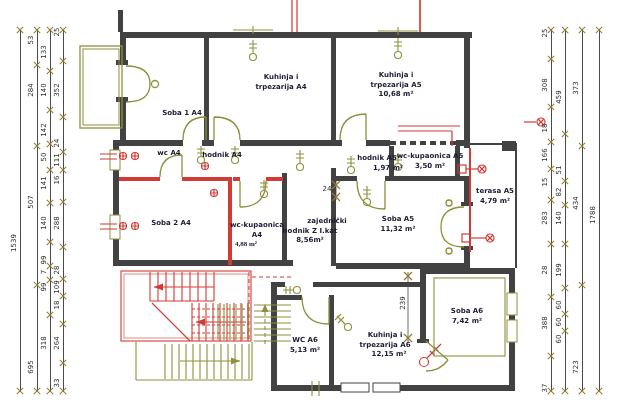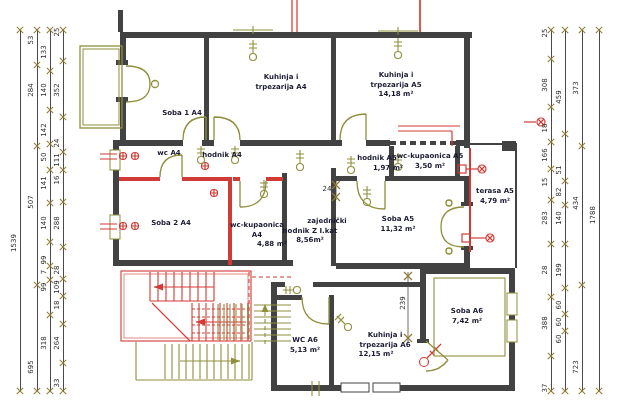--- a/index.html
+++ b/index.html
@@ -205,45 +205,45 @@
     <path d="M404,272l8,8 M412,272l-8,8 M404,334l8,8 M412,334l-8,8"></path>
   </g>
 </svg>
 
 <div id="labels-layer">
       <div class="room-line" style="left: 182px; top: 79px; margin-top: 34px;">Soba 1 A4</div>
       <div class="room-line" style="left: 281px; top: 77px;">Kuhinja i</div>
       <div class="room-line" style="left: 281px; top: 86.5px;">trpezarija A4</div>
       <div class="room-line" style="left: 396px; top: 75px;">Kuhinja i</div>
       <div class="room-line" style="left: 396px; top: 84.5px;">trpezarija A5</div>
-      <div class="room-line" style="left: 396px; top: 94px;">14,18 m²</div>
+      <div class="room-line" style="left: 396px; top: 94px;">10,68 m²</div>
       <div class="room-line" style="left: 169px; top: 153px;">wc A4</div>
       <div class="room-line" style="left: 222px; top: 155px;">hodnik A4</div>
       <div class="room-line" style="left: 369px; top: 158px; padding-left: 16px;">hodnik A5</div>
       <div class="room-line" style="left: 388px; top: 167.5px;">1,97 m²</div>
       <div class="room-line" style="left: 430px; top: 156px;">wc-kupaonica A5</div>
       <div class="room-line" style="left: 430px; top: 165.5px;">3,50 m²</div>
       <div class="room-line" style="left: 495px; top: 191px;">terasa A5</div>
       <div class="room-line" style="left: 495px; top: 200.5px;">4,79 m²</div>
       <div class="room-line" style="left: 171px; top: 223px;">Soba 2 A4</div>
       <div class="room-line" style="left: 257px; top: 225px;">wc-kupaonica</div>
       <div class="room-line" style="left: 257px; top: 234.5px;">A4</div>
-      <div class="room-line" style="left: 272px; top: 244px;">4,88 m²</div>
+      <div class="room-line" style="left: 246px; top: 244px; font-family: Liberation Serif, serif;">4,88 m²</div>
       <div class="room-line" style="left: 310px; top: 221px; margin-left: 17px;">zajednički</div>
       <div class="room-line" style="left: 310px; top: 230.5px;">hodnik Z I.kat</div>
       <div class="room-line" style="left: 310px; top: 240px;">8,56m²</div>
       <div class="room-line" style="left: 398px; top: 219px;">Soba A5</div>
       <div class="room-line" style="left: 398px; top: 228.5px;">11,32 m²</div>
       <div class="room-line" style="left: 467px; top: 311px;">Soba A6</div>
       <div class="room-line" style="left: 467px; top: 320.5px;">7,42 m²</div>
       <div class="room-line" style="left: 305px; top: 340px;">WC A6</div>
       <div class="room-line" style="left: 305px; top: 349.5px;">5,13 m²</div>
       <div class="room-line" style="left: 385px; top: 335px;">Kuhinja i</div>
       <div class="room-line" style="left: 385px; top: 344.5px;">trpezarija A6</div>
-      <div class="room-line" style="left: 376px; top: 354px;">12,15 m²</div>
+      <div class="room-line" style="left: 389px; top: 354px;">12,15 m²</div>
       <div class="dim-line" style="left: 20px; top: 29px; height: 363px;"></div>
       <div class="dim-marker" style="left: 20px; top: 30px;"></div>
       <div class="dim-marker" style="left: 20px; top: 391px;"></div>
       <div class="dim-label" style="left: 14px; top: 243px;">1539</div>
       <div class="dim-line" style="left: 37px; top: 29px; height: 363px;"></div>
       <div class="dim-marker" style="left: 37px; top: 30px;"></div>
       <div class="dim-marker" style="left: 37px; top: 65px;"></div>
       <div class="dim-marker" style="left: 37px; top: 146px;"></div>
       <div class="dim-marker" style="left: 37px; top: 284.5px;"></div>
       <div class="dim-marker" style="left: 37px; top: 391px;"></div>

